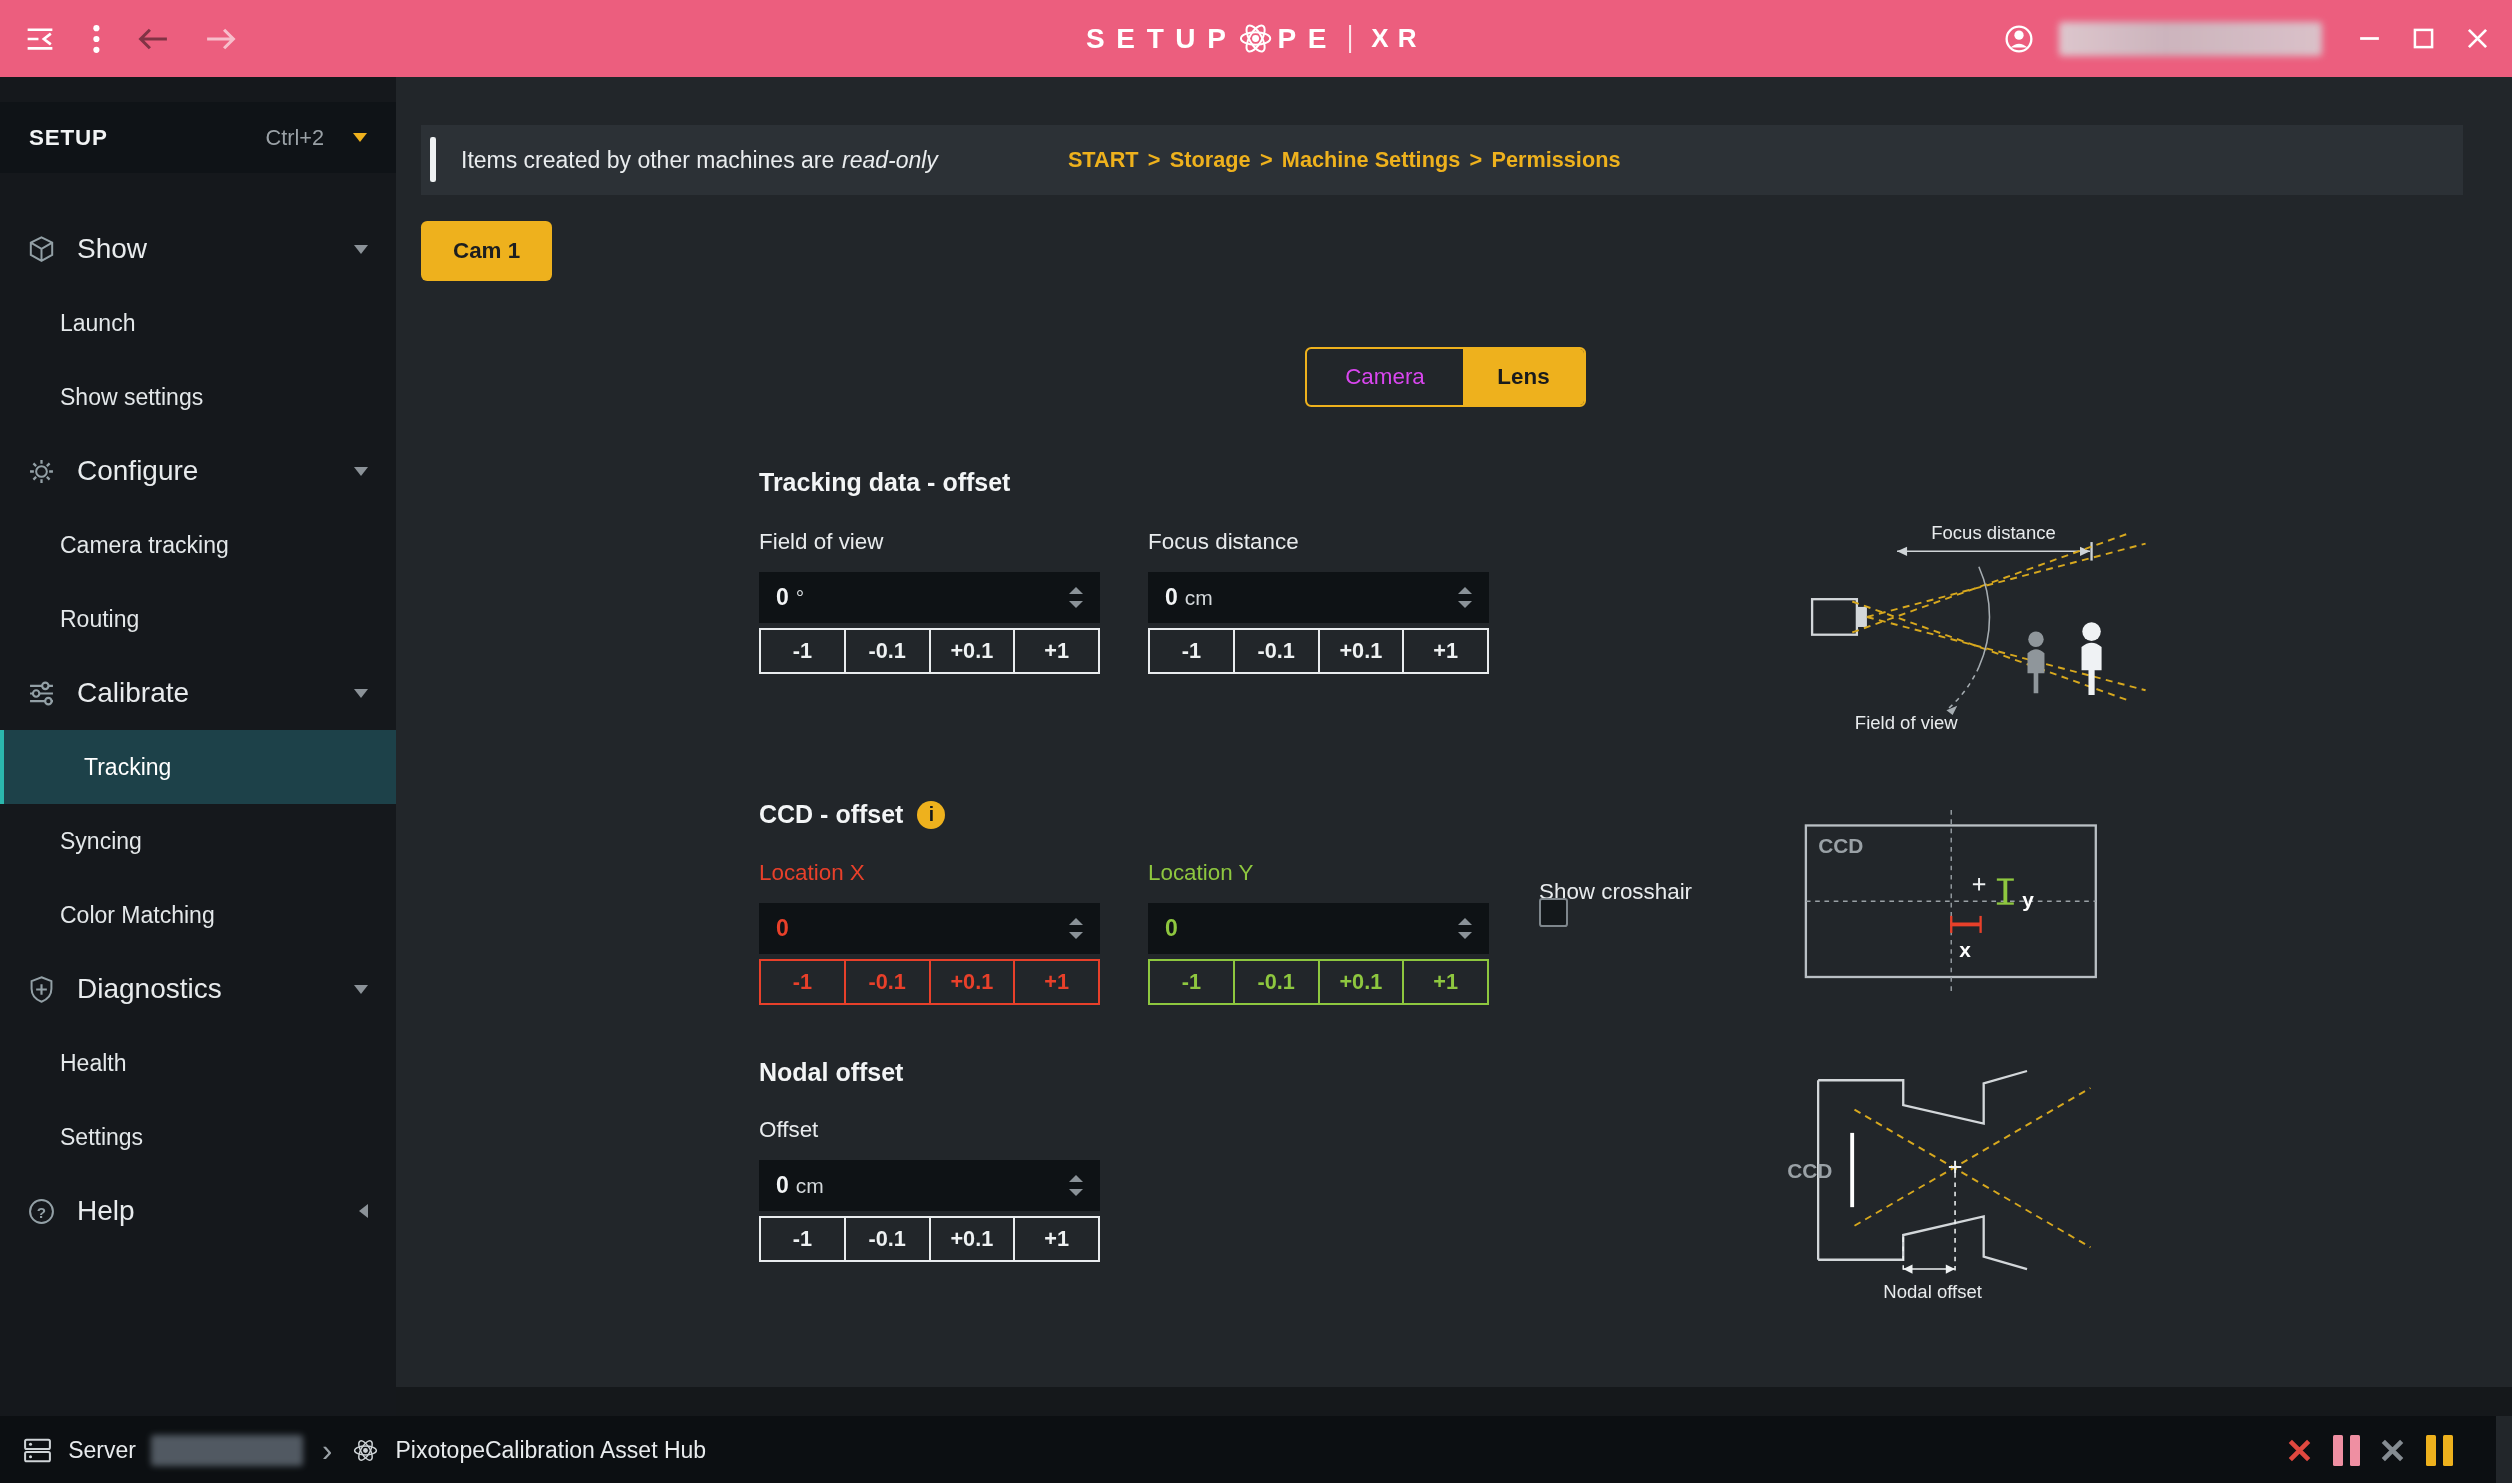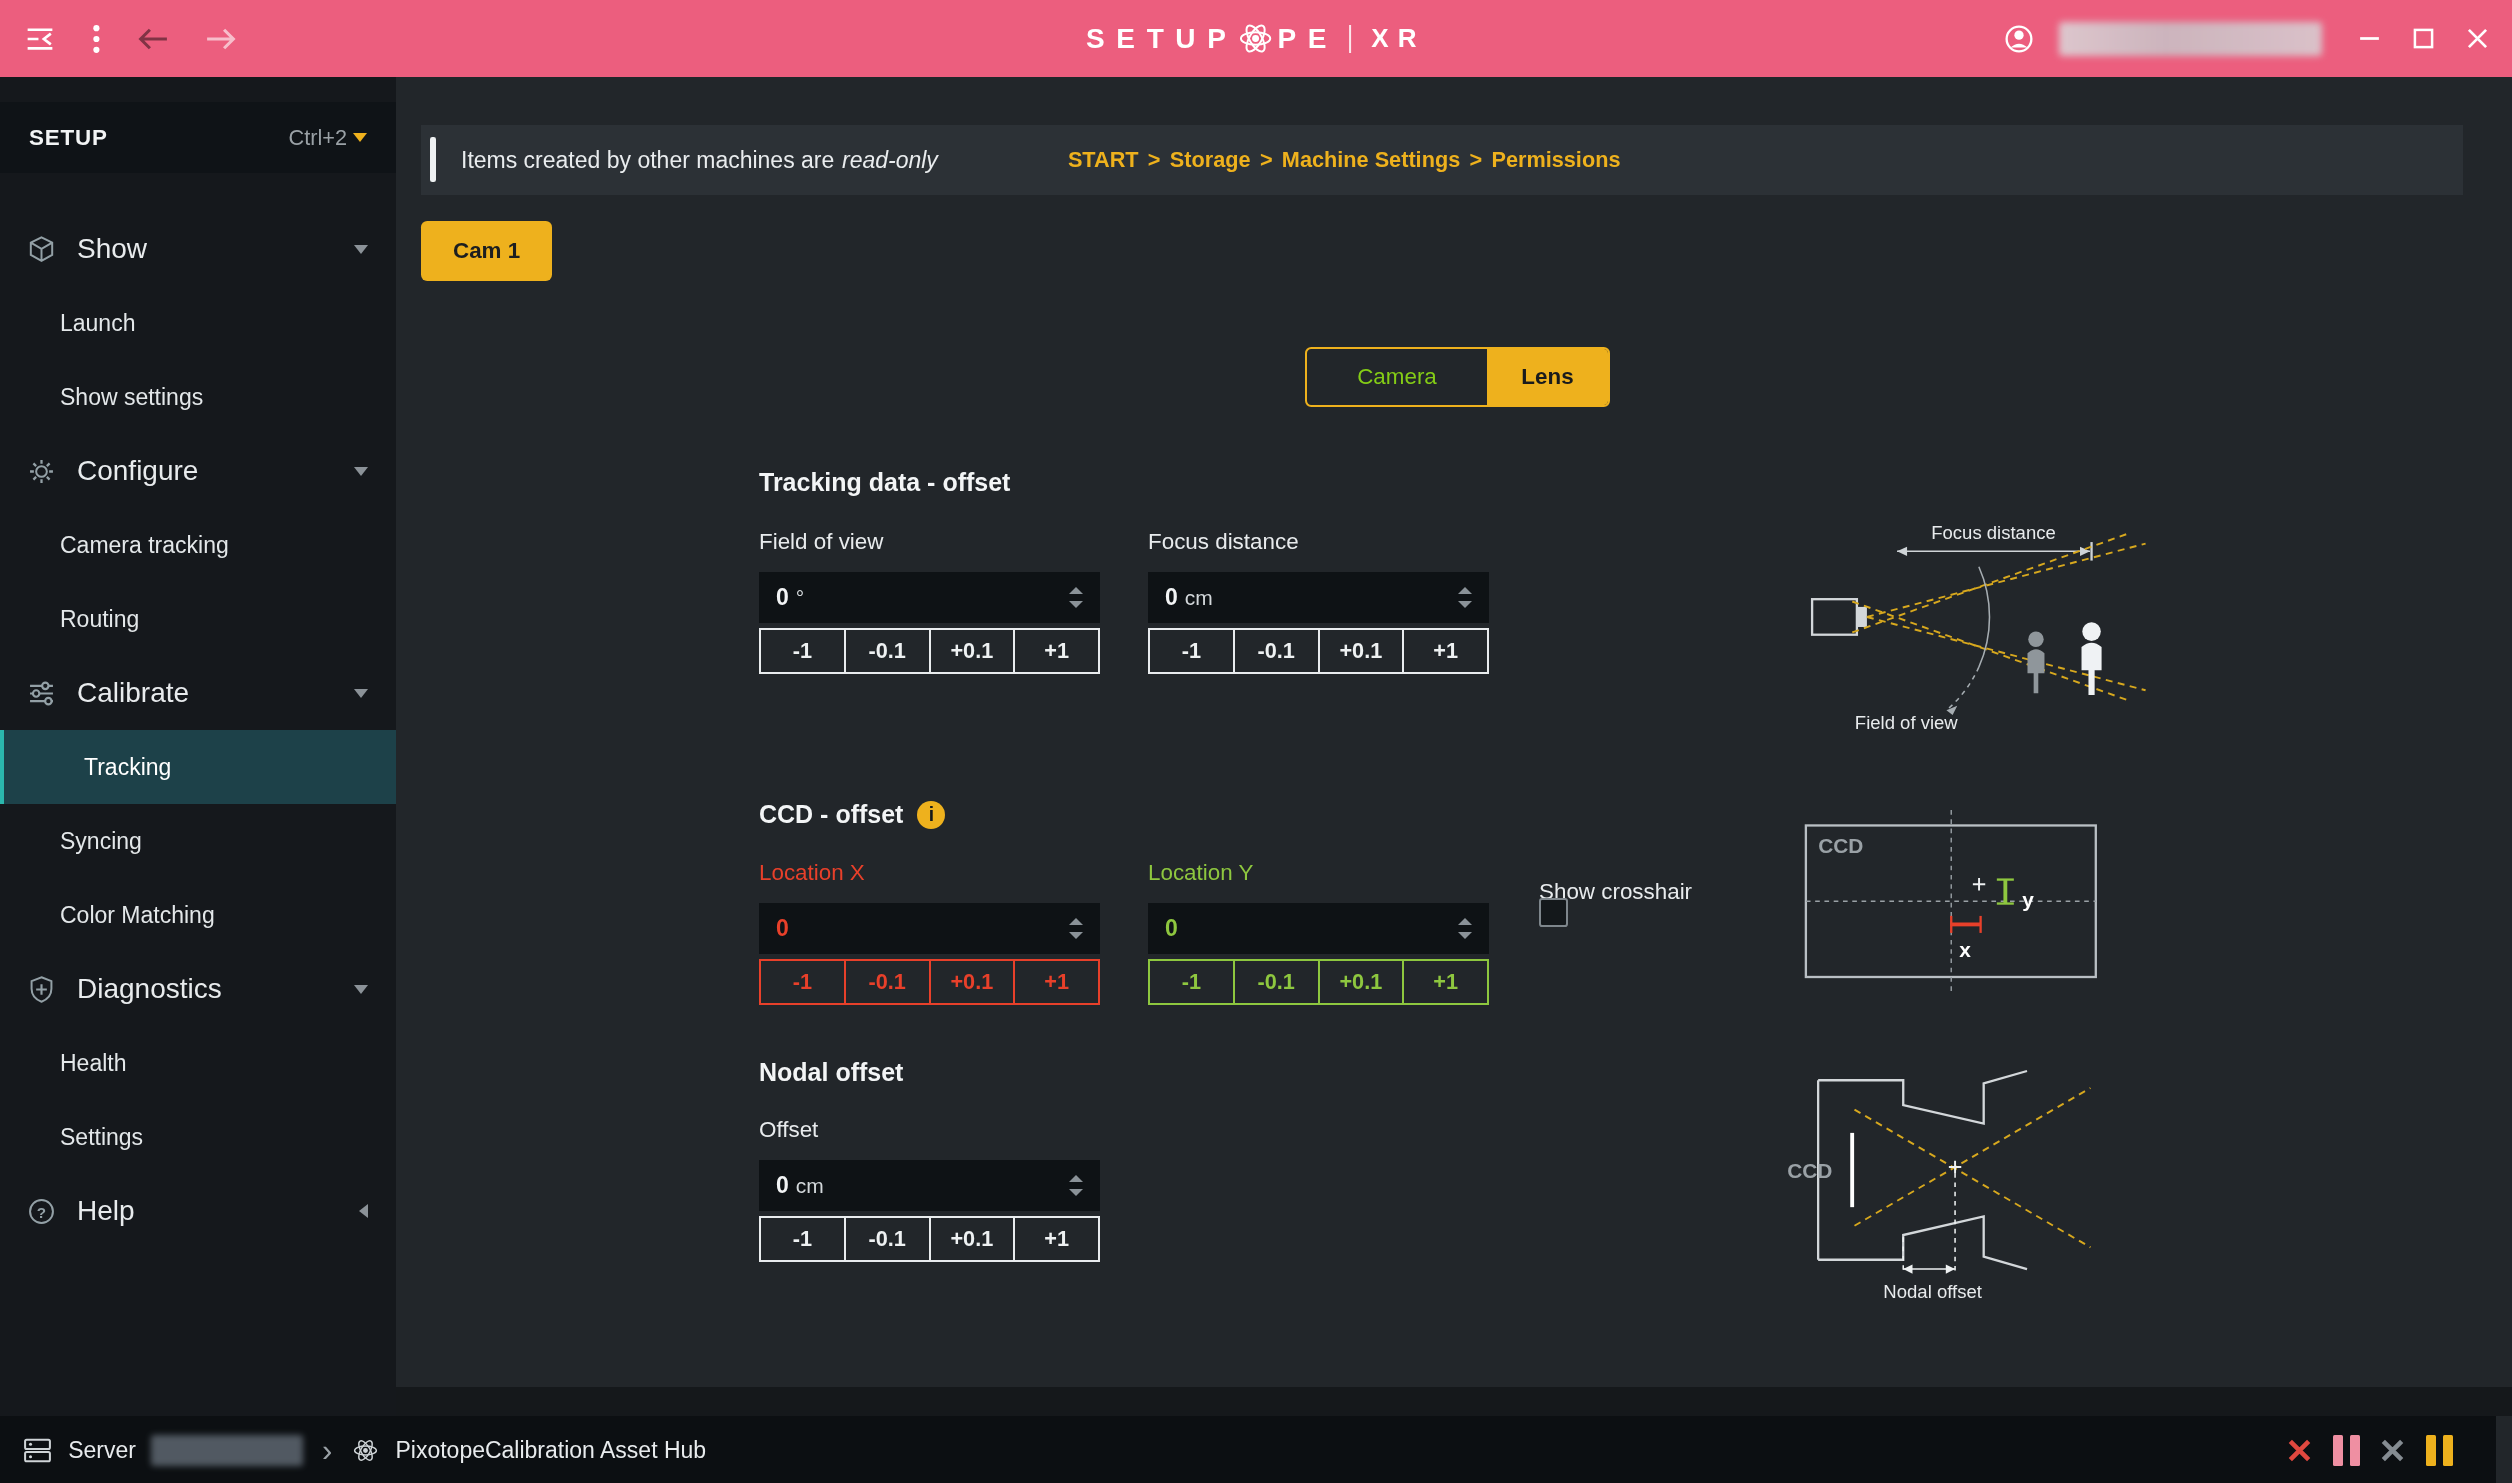--- a/index.html
+++ b/index.html
@@ -26,21 +26,21 @@
   .tb-right { margin-left:auto; display:flex; align-items:center; gap:23px; padding-right:21.7px; }
   .redacted-email { width:263px; height:34px; border-radius:3.9px;
     background:linear-gradient(90deg,#dcd2d6,#c9bec4 40%,#d8ccd1); filter:blur(3.9px); opacity:.9; cursor:pointer; }
   .win-btns { display:flex; align-items:center; gap:29px; margin-left:12.4px; }
   .win-btns svg { cursor:pointer; display:block; }
 
   
   .sidebar { position:absolute; top:77px; left:0; width:396px; bottom:68px; background:#15181c; }
   .setup-row { margin-top:25px; height:71px; background:#0f1317; display:flex; align-items:center; padding:0 29px; }
   .setup-label { font-size:22.4px; font-weight:700; letter-spacing:0.8px; color:#f2f4f5; }
-  .setup-right { margin-left:auto; display:flex; align-items:center; gap:6px; cursor:pointer; }
+  .setup-right { margin-left:auto; display:flex; align-items:center; gap:29px; cursor:pointer; }
   .setup-shortcut { font-size:21.7px; color:#9aa1a6; }
   .tri-down-y { width:0; height:0; border-left:7.7px solid transparent; border-right:7.7px solid transparent; border-top:9.3px solid #eeb11d; }
   .nav { margin-top:39px; }
   .nav-group { height:74px; display:flex; align-items:center; padding:0 28px 0 26px; cursor:pointer; }
   .nav-ic { width:31px; display:flex; justify-content:center; }
   .nav-group .nav-label { margin-left:20px; font-size:28px; color:#e8ebed; }
   .chev-down { margin-left:auto; width:0; height:0; border-left:7.7px solid transparent; border-right:7.7px solid transparent; border-top:9.3px solid #8b9298; cursor:pointer; }
   .chev-left { margin-left:auto; width:0; height:0; border-top:7.7px solid transparent; border-bottom:7.7px solid transparent; border-right:9.3px solid #8b9298; cursor:pointer; }
   .nav-sub { height:74px; display:flex; align-items:center; padding-left:60px; font-size:23px; color:#e3e7e9; cursor:pointer; }
   .nav-sub.selected { background:#1d4149; border-left:4.6px solid #2bb7ad; padding-left:80px; color:#ffffff; }
@@ -57,21 +57,21 @@
   .breadcrumb { margin-left:130px; display:flex; align-items:center; font-size:21.7px; font-weight:700; color:#eeb11d; }
   .bc-item { cursor:pointer; }
   .bc-sep { padding:0 9.3px; }
   .cam1-btn {
     position:absolute; left:25px; top:144px; height:60px; padding:0 32px;
     background:#eeb11d; border:none; border-radius:6.2px; color:#1c1e20; font-size:22.4px; font-weight:600;
     font-family:"Liberation Sans", sans-serif; cursor:pointer;
   }
   .toggle { position:absolute; left:909px; top:270px; height:60px; display:flex; border:2.3px solid #eeb11d; border-radius:6.2px; overflow:hidden; }
   .toggle .tab { display:flex; align-items:center; justify-content:center; font-size:22.4px; cursor:pointer; }
-  .tab-camera { width:180px; color:#84cc16; background:transparent; }
+  .tab-camera { width:156px; color:#d946ef; background:transparent; }
   .tab-lens { width:121px; color:#191b1d; background:#eeb11d; font-weight:600; }
 
   .sec-title { position:absolute; font-size:25px; font-weight:700; color:#f3f5f6; display:flex; align-items:center; gap:14px; }
   .info-badge { width:28px; height:28px; border-radius:50%; background:#eeb11d; color:#15181a; font-size:19.3px; font-weight:700;
     display:flex; align-items:center; justify-content:center; cursor:pointer; }
   .field-label { position:absolute; font-size:22.4px; color:#e8ebed; }
   .field-label.red { color:#e8402a; }
   .field-label.green { color:#8ec73f; }
 
   .num-input { position:absolute; width:341px; height:51px; background:#0e1215; display:flex; align-items:center; padding:0 17px; cursor:text; }

